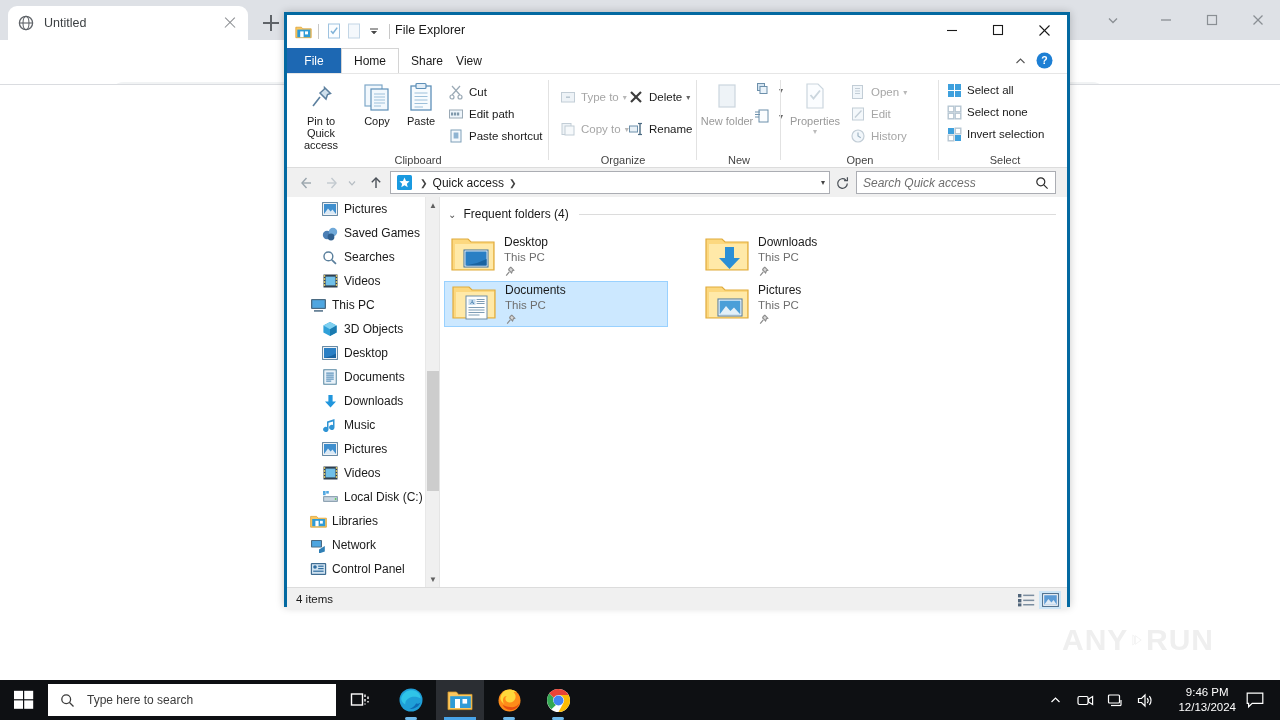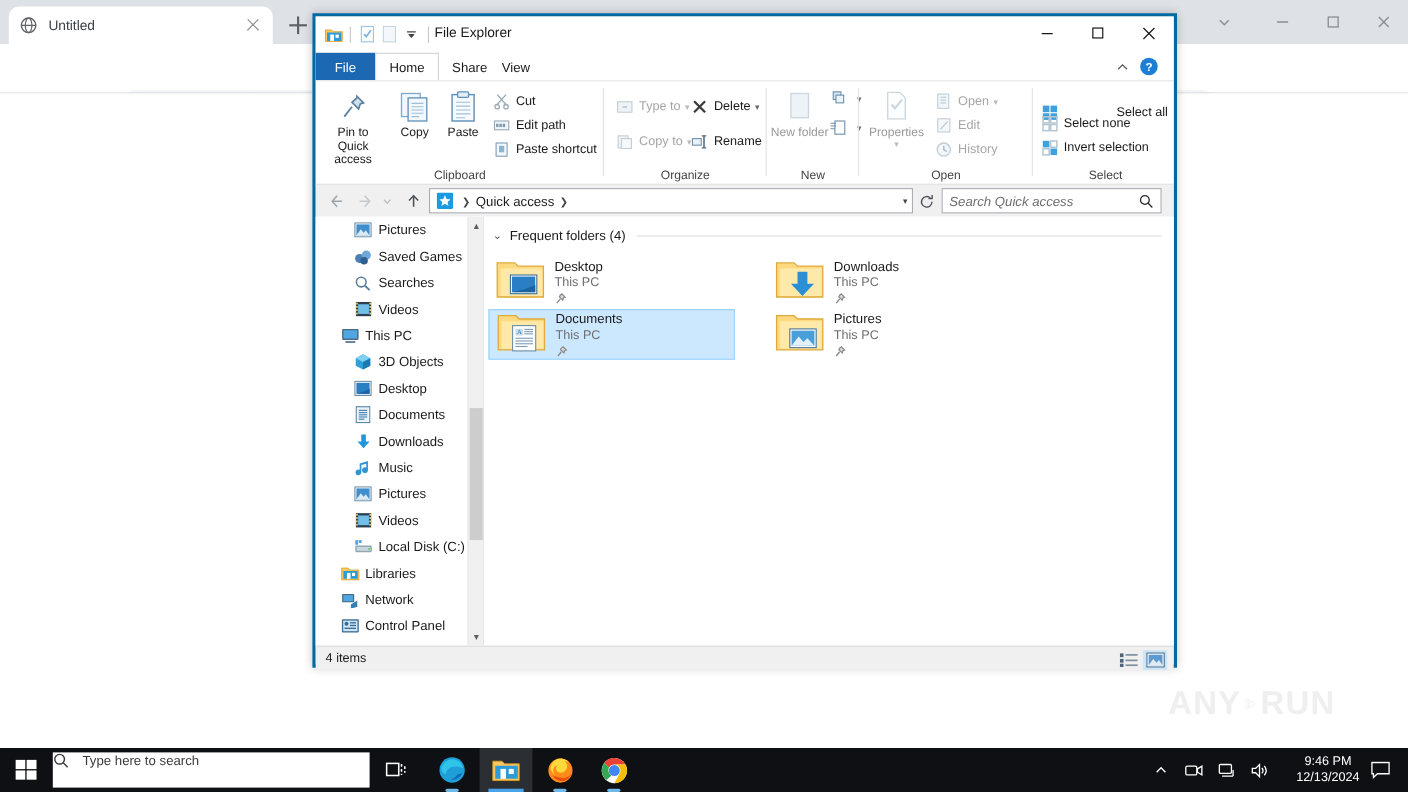--- a/index.html
+++ b/index.html
@@ -171,21 +171,21 @@
   .watermark { position: absolute; left: 1062px; top: 612px; width: 152px; height: 56px;
                display: flex; align-items: center; pointer-events: none; }
   .wm-txt { font-size: 30px; font-weight: bold; color: #efefef;
             letter-spacing: 1px; font-family: "Liberation Sans", sans-serif; }
 
   
   .taskbar { position: absolute; left: 0; top: 680px; width: 1280px; height: 40px; background: #0e1013; }
   .tb-start { position: absolute; left: 0; top: 0; width: 48px; height: 40px;
               display: flex; align-items: center; justify-content: center; }
   .tb-search { position: absolute; left: 48px; top: 4px; width: 288px; height: 32px;
-               background: #ffffff; display: flex; align-items: flex-start; }
+               background: #ffffff; display: flex; align-items: center; padding-left: 12px; }
   .tb-search-tx { font-size: 12px; color: #3b3b3b; margin-left: 12px; }
   .tb-app { position: absolute; top: 0; width: 48px; height: 40px;
             display: flex; align-items: center; justify-content: center; }
   .tb-app.active { background: #2b2e33; }
   .tb-app.active::after { content: ""; position: absolute; bottom: 0; left: 8px; width: 32px; height: 3px;
                           background: #48a3e8; }
   .tb-app.running::after { content: ""; position: absolute; bottom: 0; left: 18px; width: 12px; height: 3px;
                            background: #6fb9ea; border-radius: 2px; }
   .tb-tray { position: absolute; top: 0; height: 40px; display: flex; align-items: center;
              justify-content: center; }
@@ -583,21 +583,21 @@
                 <polyline points="8,4.5 8,8 10.8,9.7" fill="none" stroke="#9fb4c4" stroke-width="1.2"></polyline>
               </svg>
           </span>
           <span class="rb-sm-tx dim">History</span>
         </div>
         <div class="rb-label">Open</div>
         <div class="rb-group-sep" style="right:0;"></div>
       </div>
 
       <div class="rb-group" style="left:652px;width:132px;">
-        <div class="rb-sm" style="left:6px;top:18px;gap:48px;">
+        <div class="rb-sm" style="left:6px;top:6px;">
           <span class="rb-sm-ic">
             <svg width="15" height="15" viewBox="0 0 15 15">
                 <rect x="1" y="1" width="6" height="6" fill="#3ea0dd"></rect>
                 <rect x="8" y="1" width="6" height="6" fill="#3ea0dd"></rect>
                 <rect x="1" y="8" width="6" height="6" fill="#3ea0dd"></rect>
                 <rect x="8" y="8" width="6" height="6" fill="#3ea0dd"></rect>
               </svg>
           </span>
           <span class="rb-sm-tx">Select all</span>
         </div>

